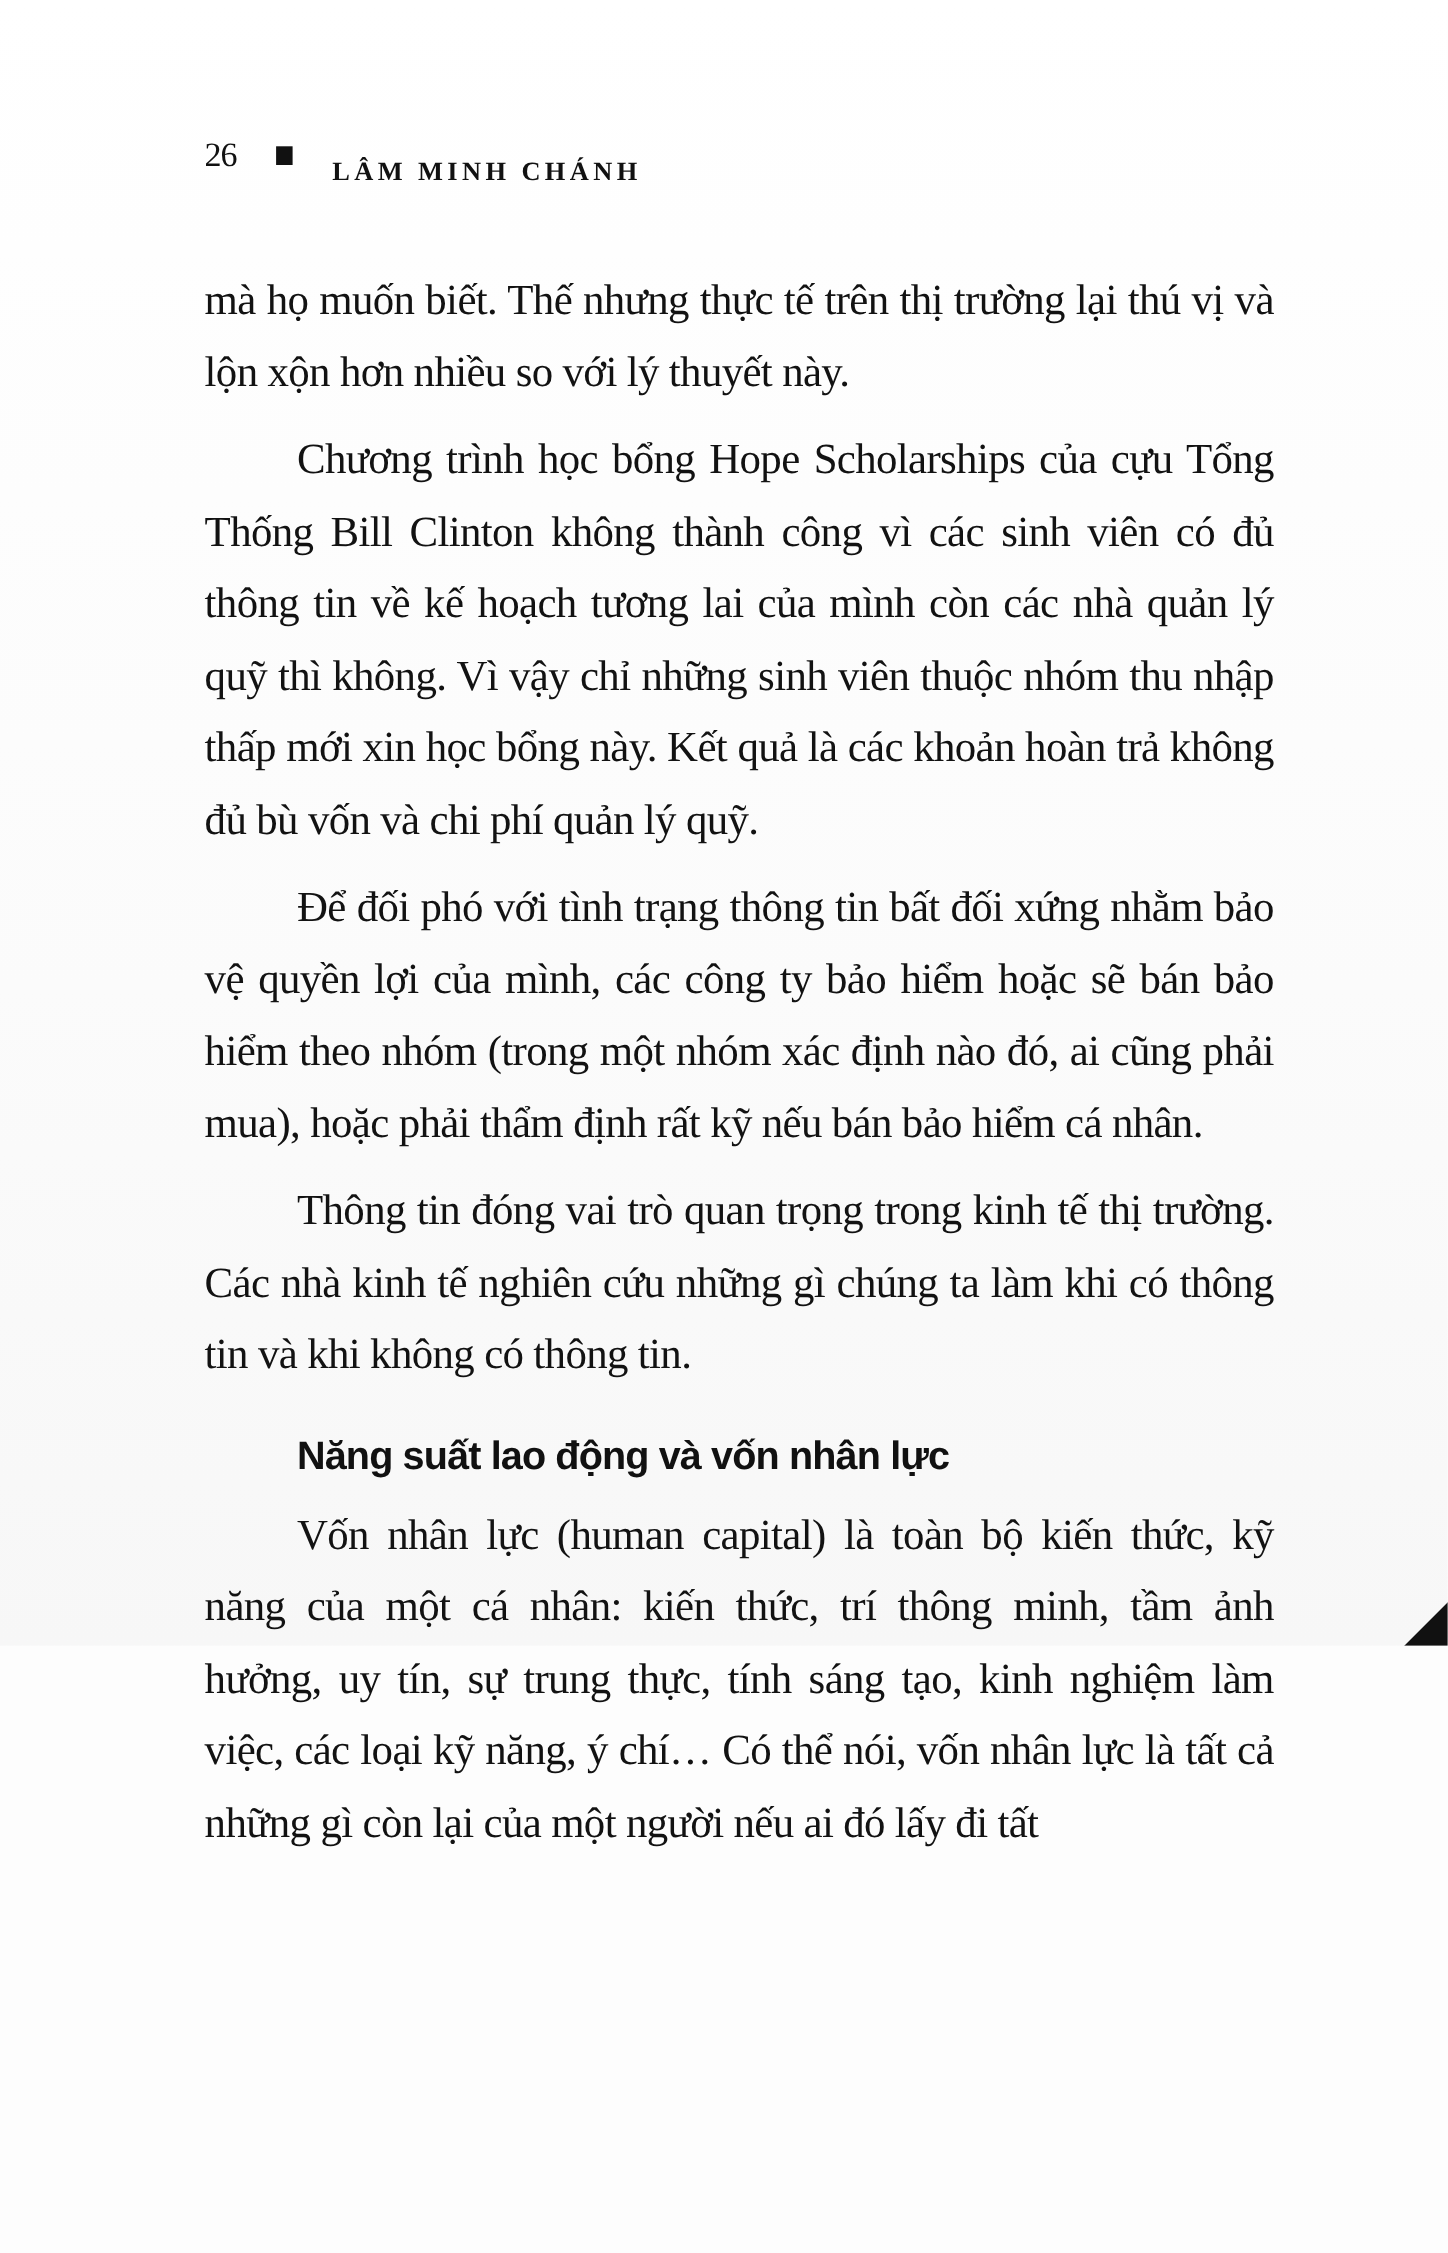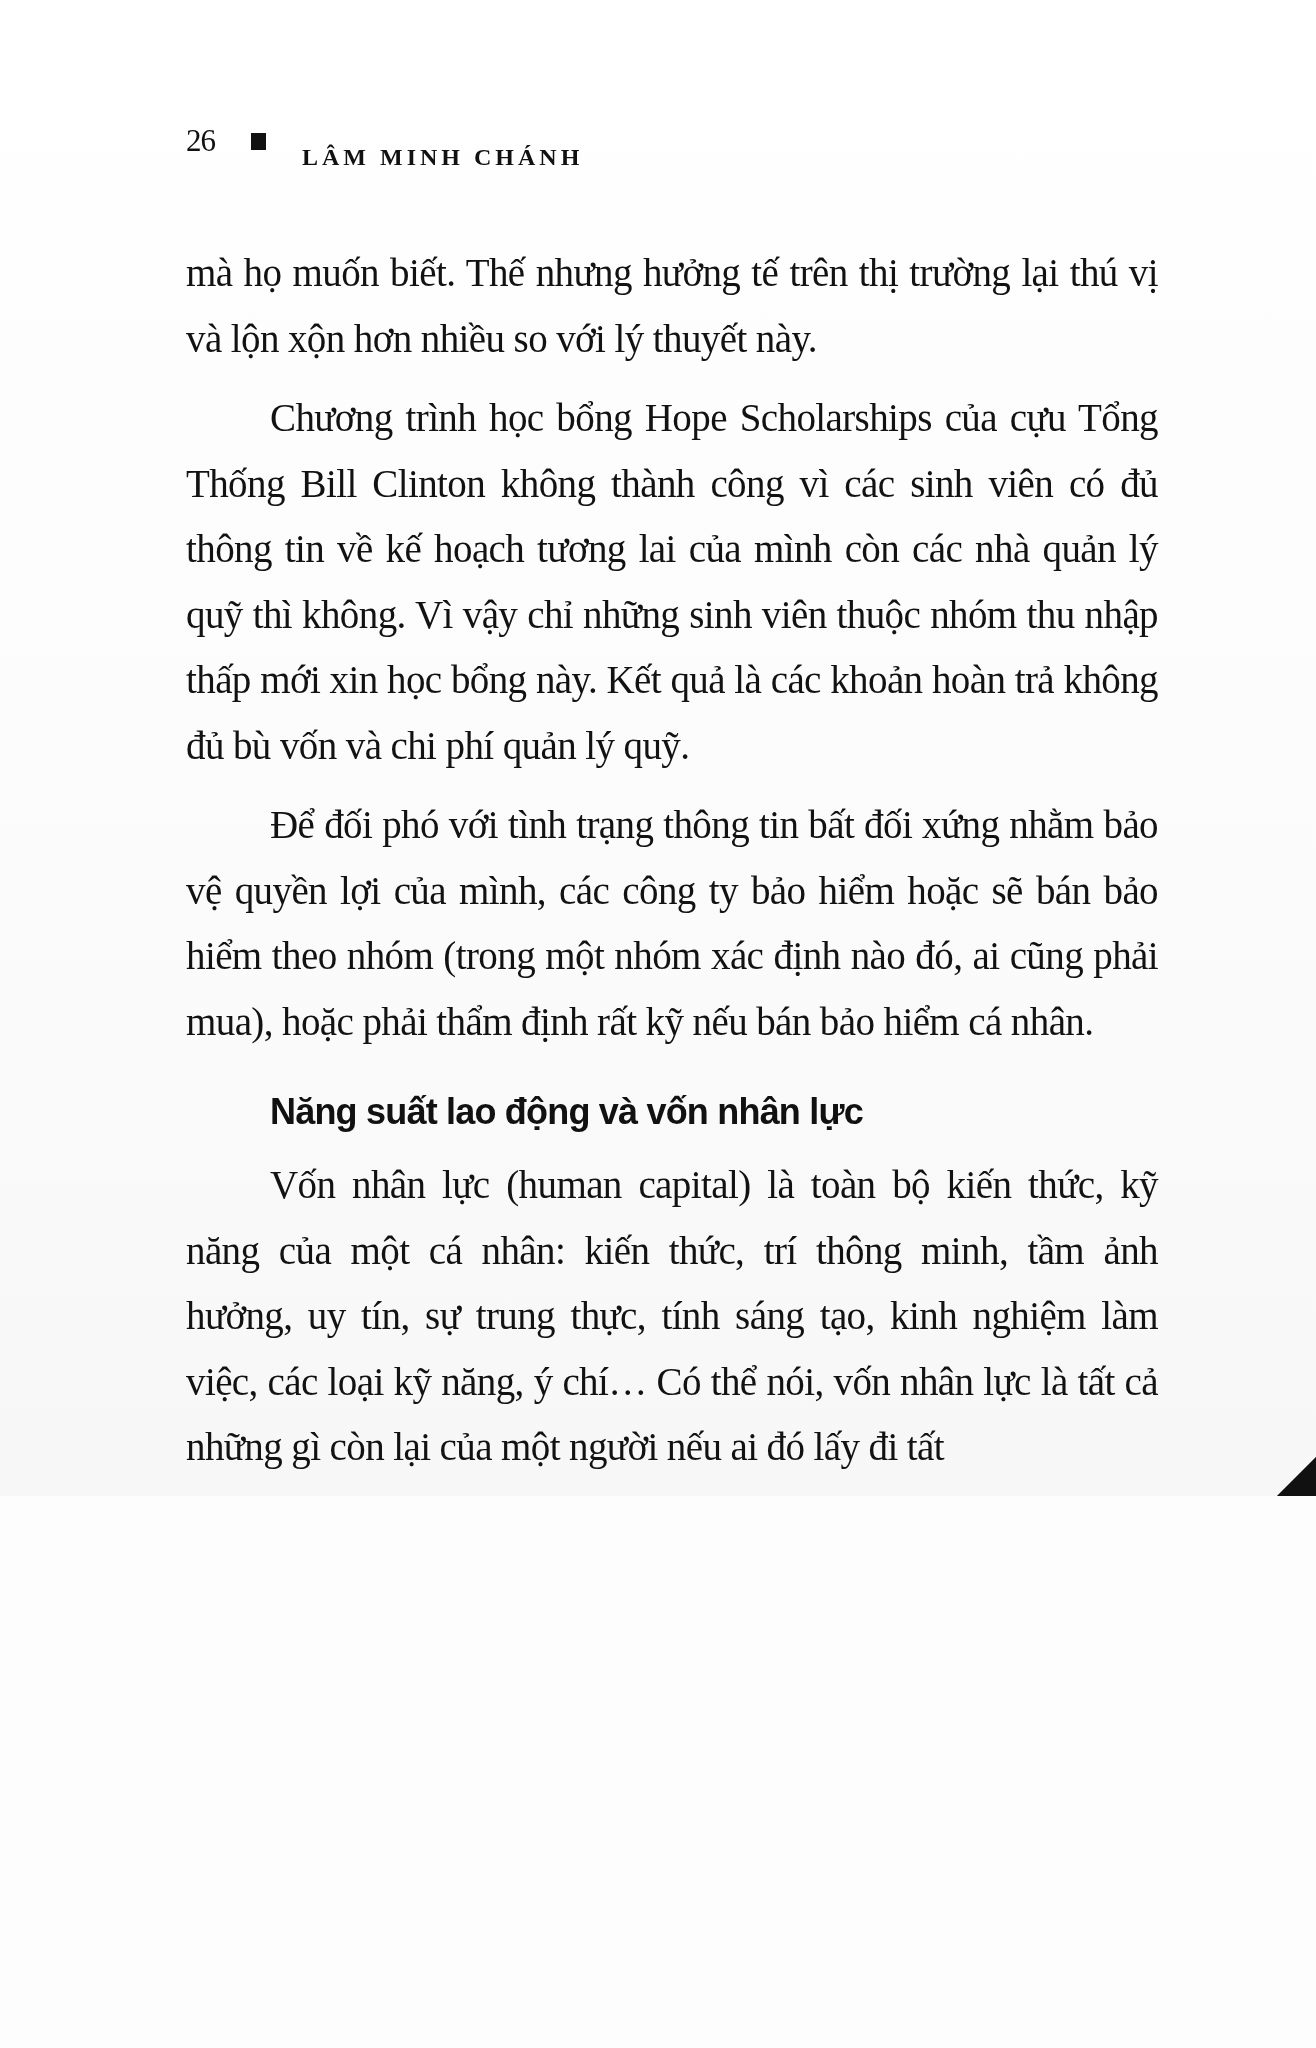--- a/index.html
+++ b/index.html
@@ -94,23 +94,24 @@
 
 <div class="page">
 
   <div class="running-header">
     <span class="page-number">26</span>
     <span class="header-square"></span>
     <span class="author-name">LÂM MINH CHÁNH</span>
   </div>
 
   <div class="body-text">
-    <p class="para" style="margin-bottom:14px;">mà họ muốn biết. Thế nhưng hưởng tế trên thị trường lại thú vị và lộn xộn hơn nhiều so với lý thuyết này.</p>
+    <p class="para" style="margin-bottom:14px;">mà họ muốn biết. Thế nhưng thực tế trên thị trường lại thú vị và lộn xộn hơn nhiều so với lý thuyết này.</p>
     <p class="para indent" style="margin-bottom:14px;">Chương trình học bổng Hope Scholarships của cựu Tổng Thống Bill Clinton không thành công vì các sinh viên có đủ thông tin về kế hoạch tương lai của mình còn các nhà quản lý quỹ thì không. Vì vậy chỉ những sinh viên thuộc nhóm thu nhập thấp mới xin học bổng này. Kết quả là các khoản hoàn trả không đủ bù vốn và chi phí quản lý quỹ.</p>
     <p class="para indent" style="margin-bottom:14px;">Để đối phó với tình trạng thông tin bất đối xứng nhằm bảo vệ quyền lợi của mình, các công ty bảo hiểm hoặc sẽ bán bảo hiểm theo nhóm (trong một nhóm xác định nào đó, ai cũng phải mua), hoặc phải thẩm định rất kỹ nếu bán bảo hiểm cá nhân.</p>
+    <p class="para indent">Thông tin đóng vai trò quan trọng trong kinh tế thị trường. Các nhà kinh tế nghiên cứu những gì chúng ta làm khi có thông tin và khi không có thông tin.</p>
 
     <h2 class="section-heading">Năng suất lao động và vốn nhân lực</h2>
 
     <p class="para indent">Vốn nhân lực (human capital) là toàn bộ kiến thức, kỹ năng của một cá nhân: kiến thức, trí thông minh, tầm ảnh hưởng, uy tín, sự trung thực, tính sáng tạo, kinh nghiệm làm việc, các loại kỹ năng, ý chí… Có thể nói, vốn nhân lực là tất cả những gì còn lại của một người nếu ai đó lấy đi tất</p>
   </div>
 
   <div class="corner-shadow"></div>
 </div>
 
 </body></html>

